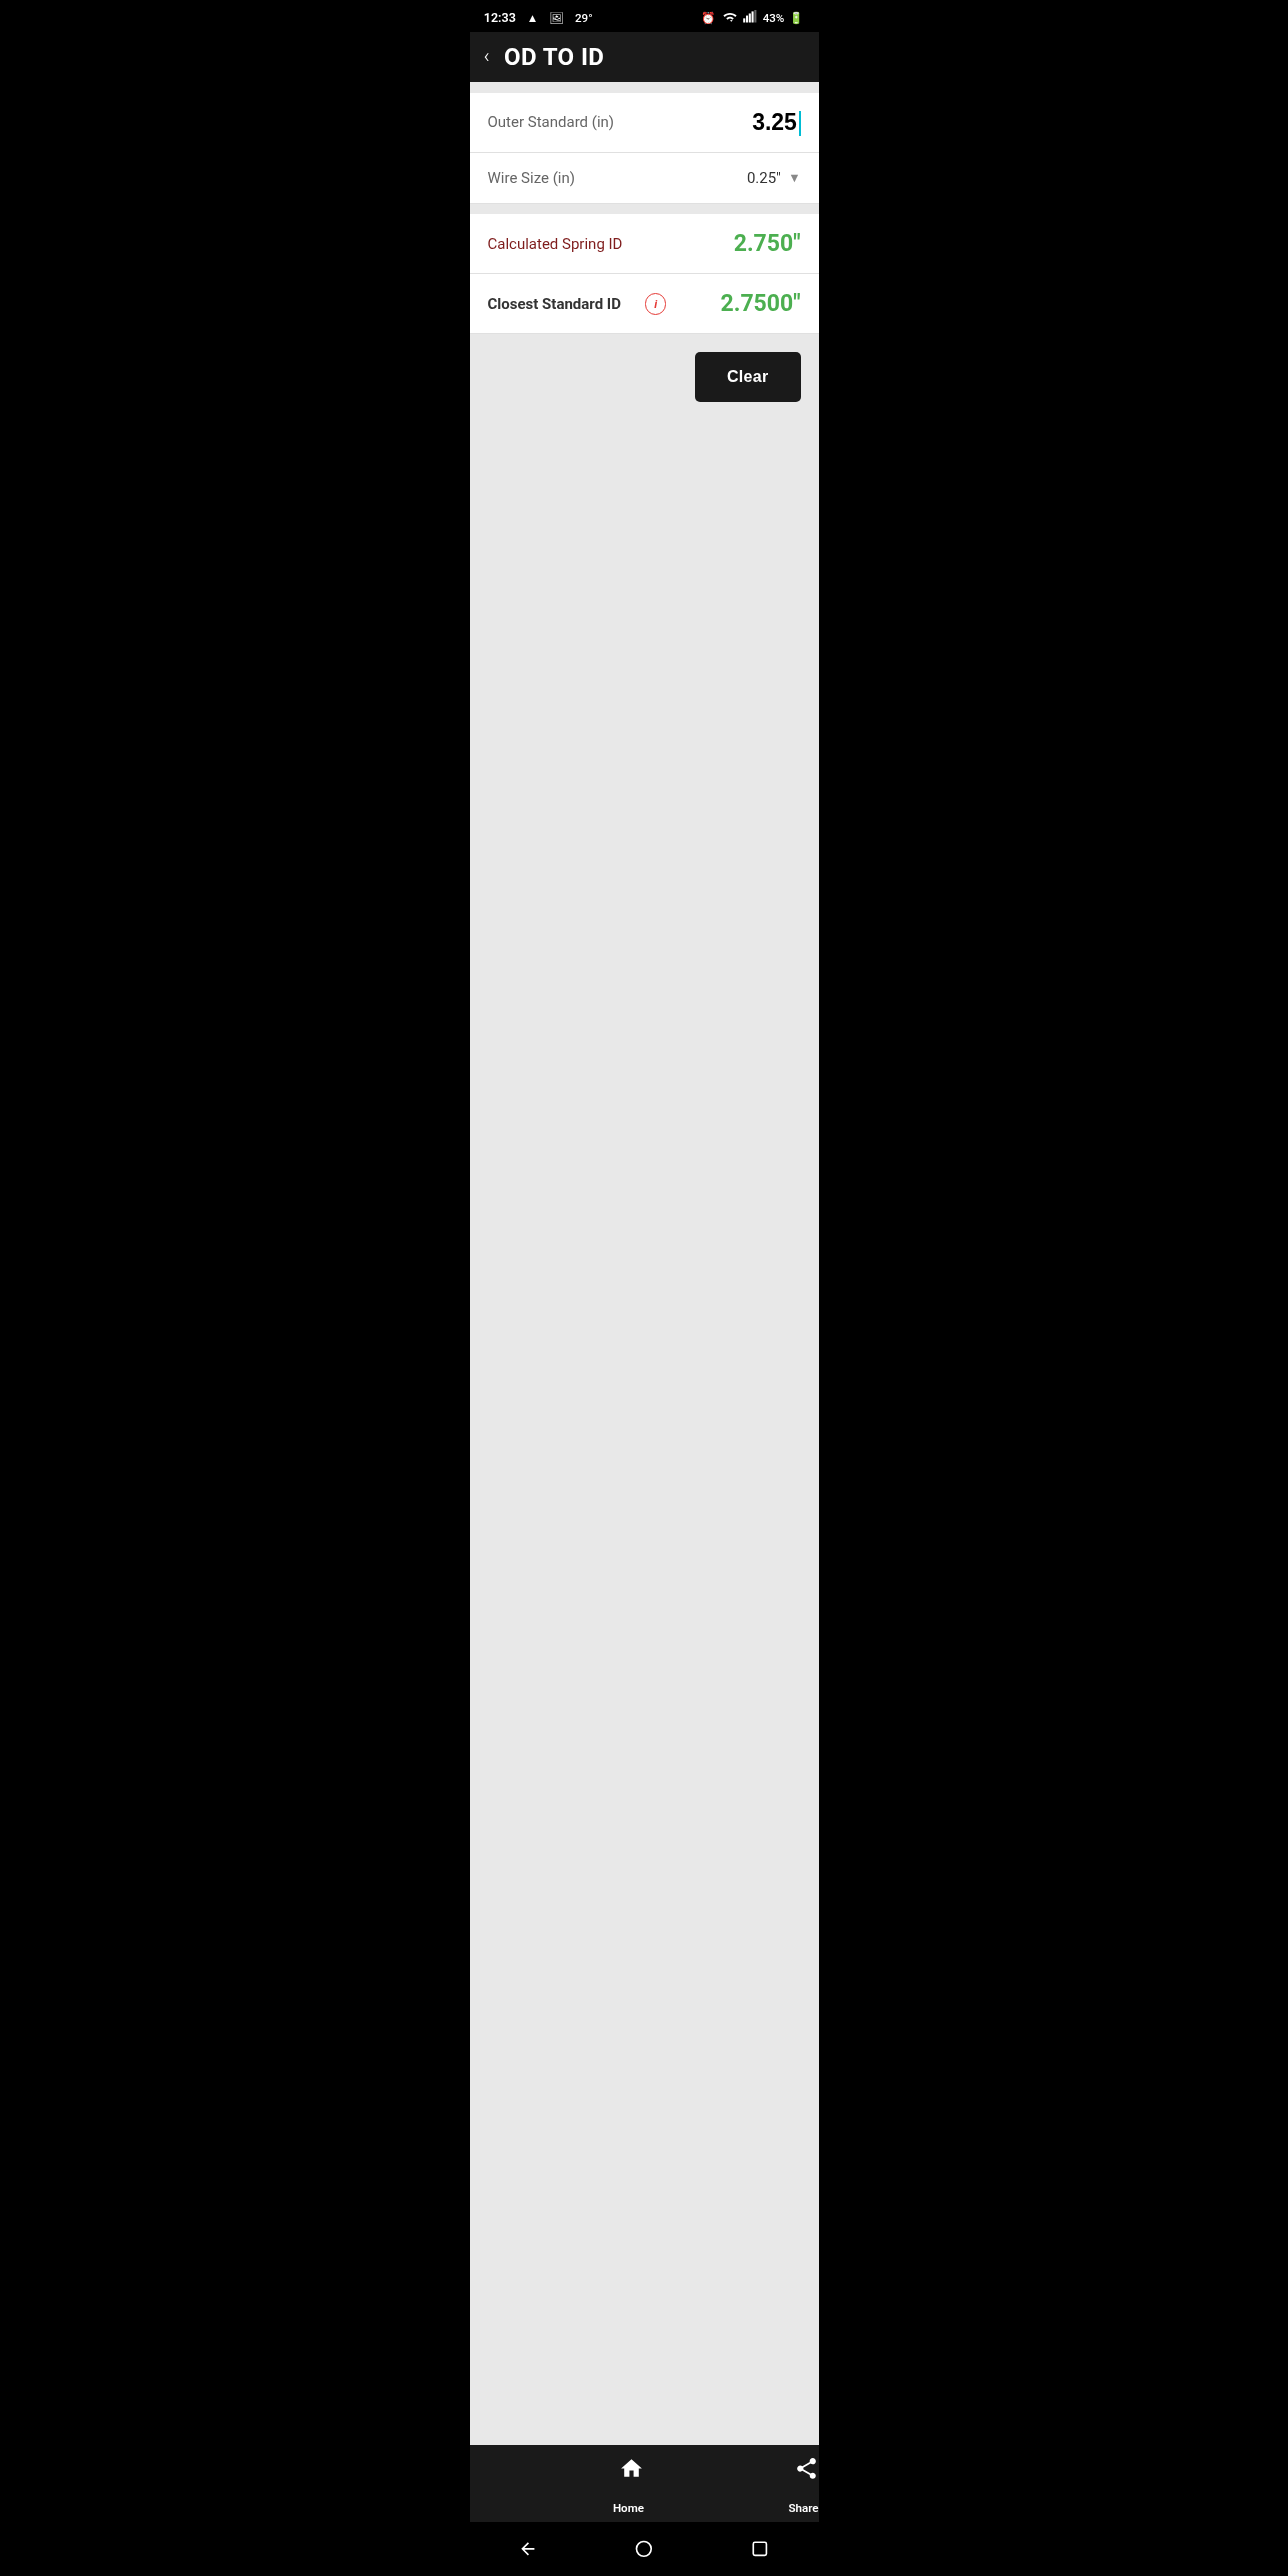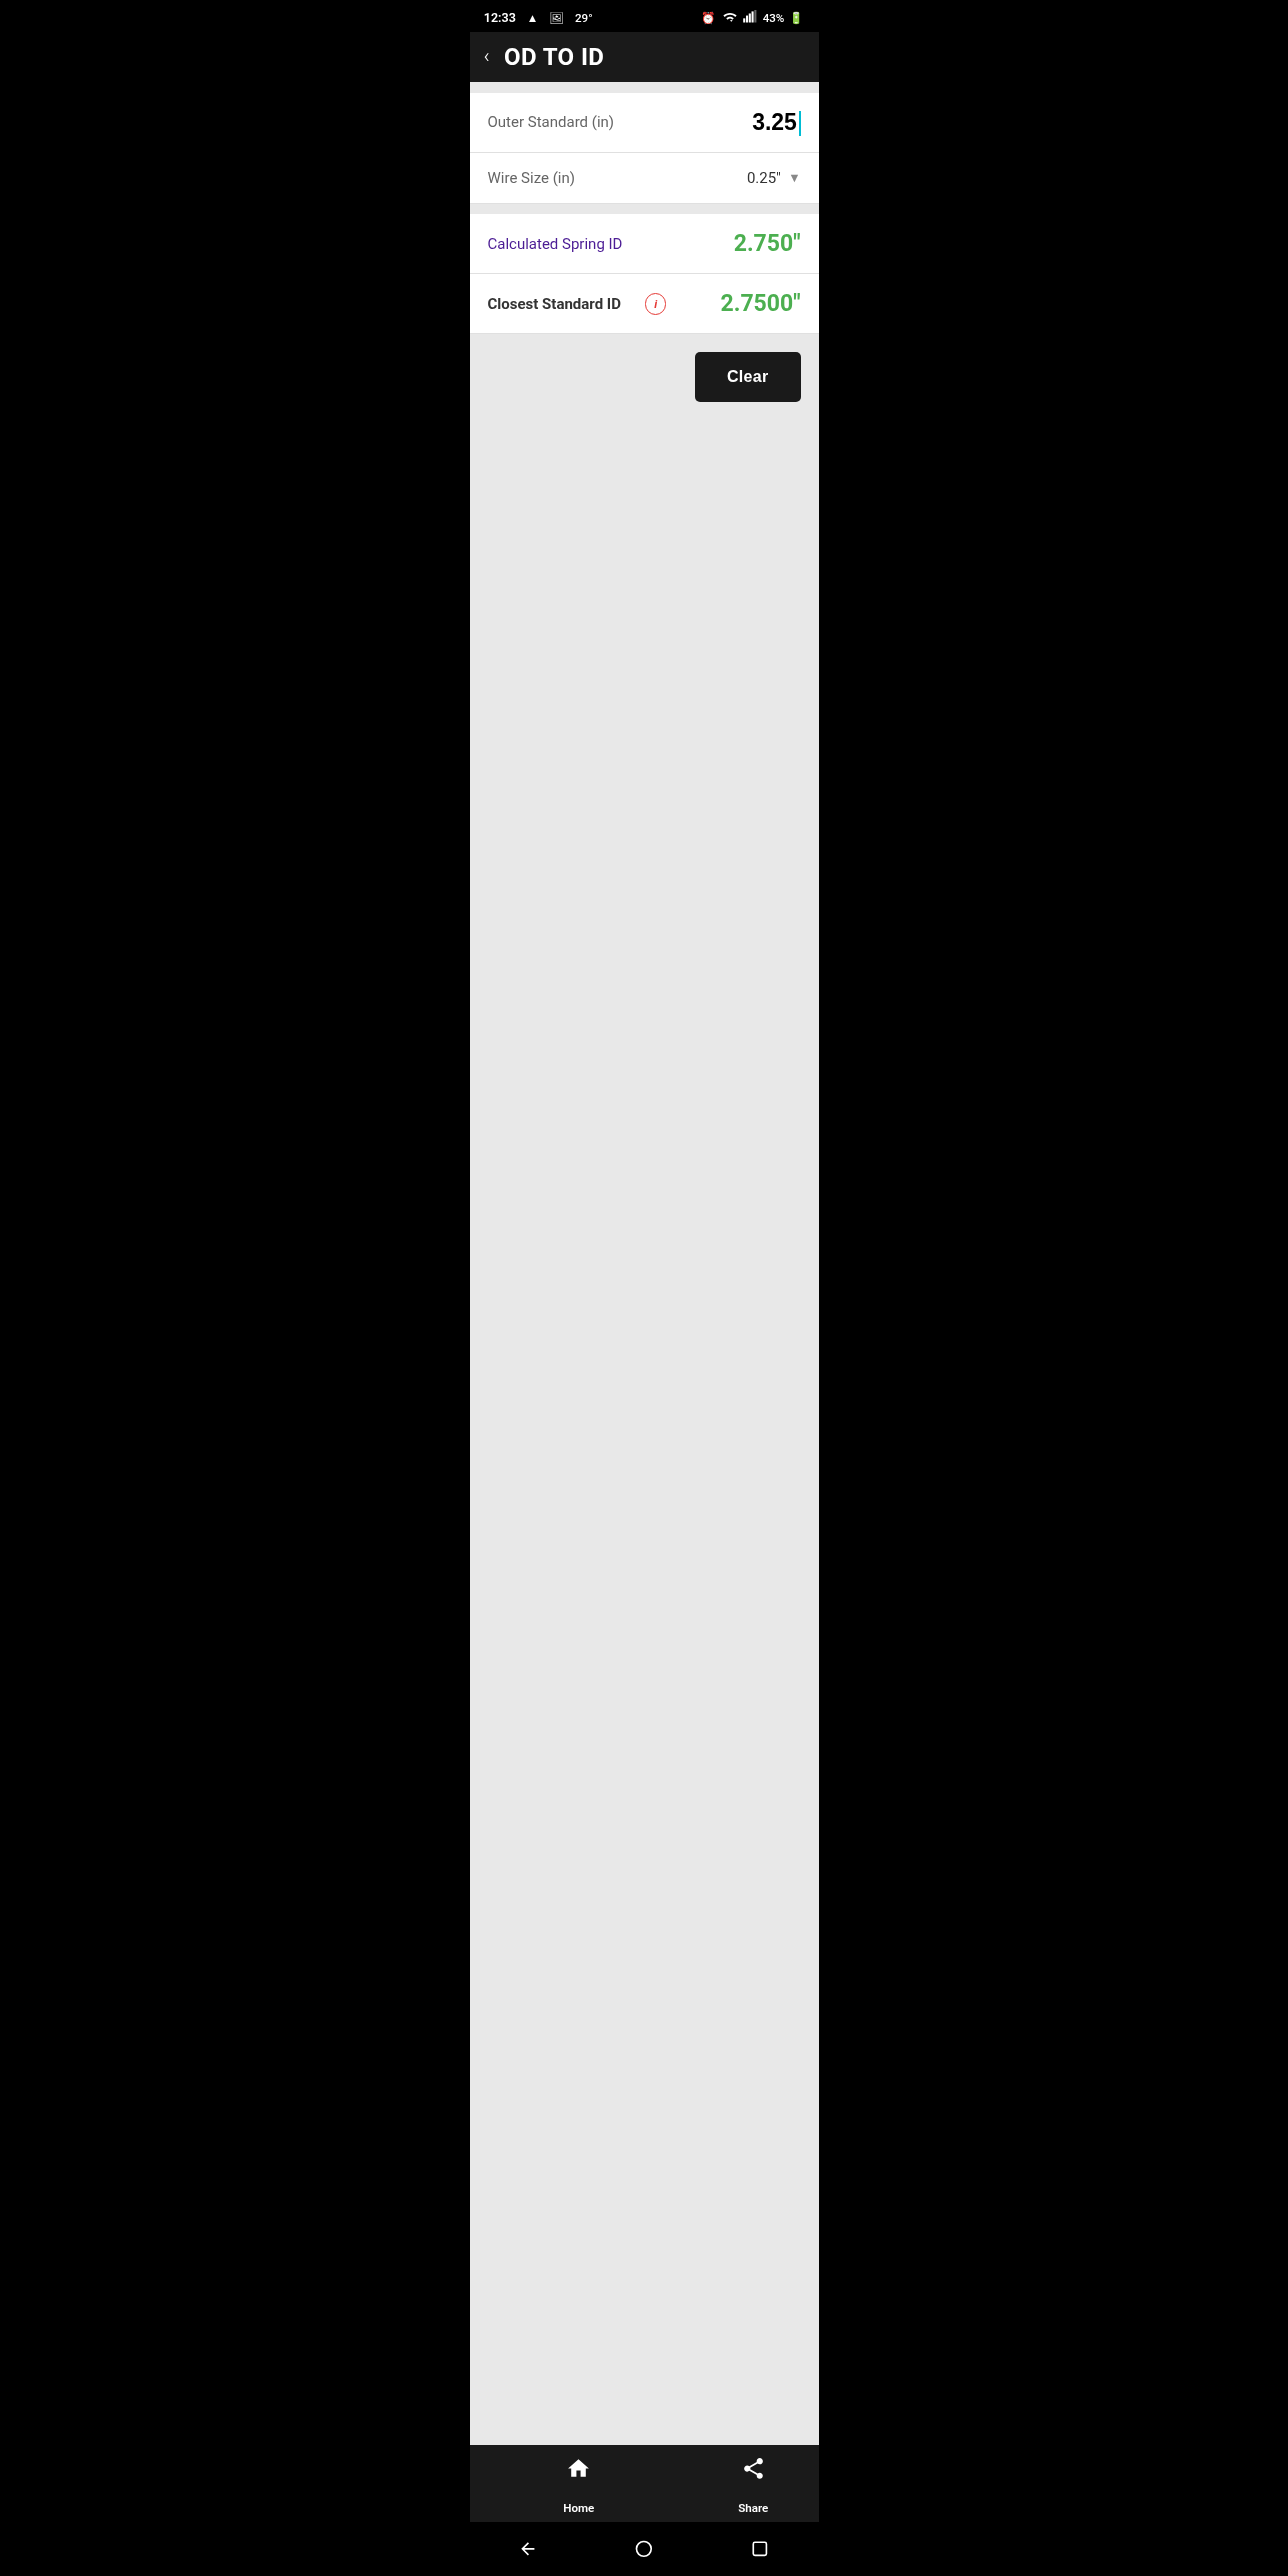--- a/index.html
+++ b/index.html
@@ -141,21 +141,21 @@
     .result-row {
       background: #fff;
       display: flex;
       align-items: center;
       justify-content: space-between;
       padding: 16px 18px;
       border-bottom: 0.9px solid #e0e0e0;
     }
 
     .result-label {
-      color: #4c1d95;
+      color: #7f1d1d;
       font-size: 15px;
     }
 
     .result-label-with-icon {
       display: flex;
       align-items: center;
       gap: 24px;
     }
 
     .result-label-bold {
@@ -214,21 +214,21 @@
       display: flex;
       justify-content: space-around;
       align-items: center;
       padding: 10.7px 0 7.2px;
       min-height: 63px;
     }
 
     .nav-item {
       display: flex;
       flex-direction: column;
-      align-items: center;
+      align-items: flex-end;
       gap: 20px;
       color: #fff;
       cursor: pointer;
       flex: 1;
       padding-left: 44px;
     }
 
     .nav-icon {
       width: 25px;
       height: 25px;

